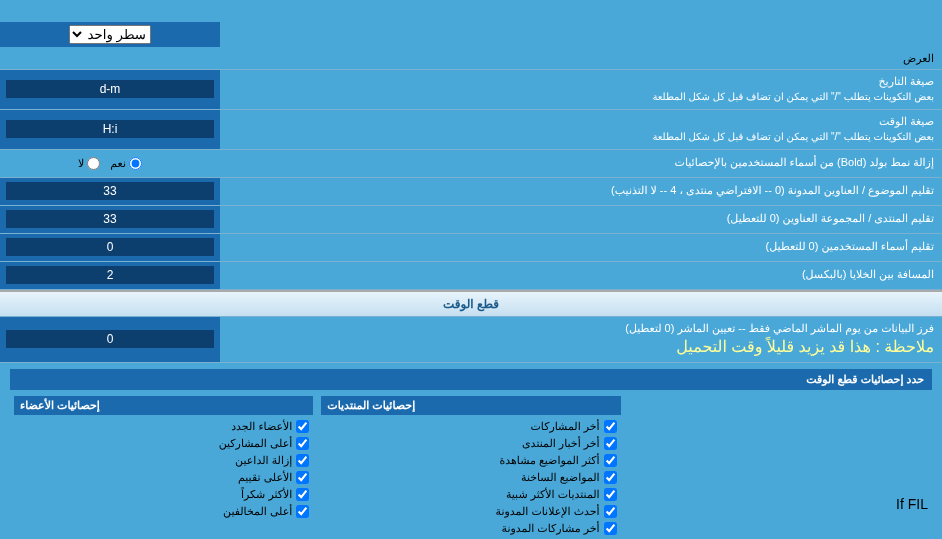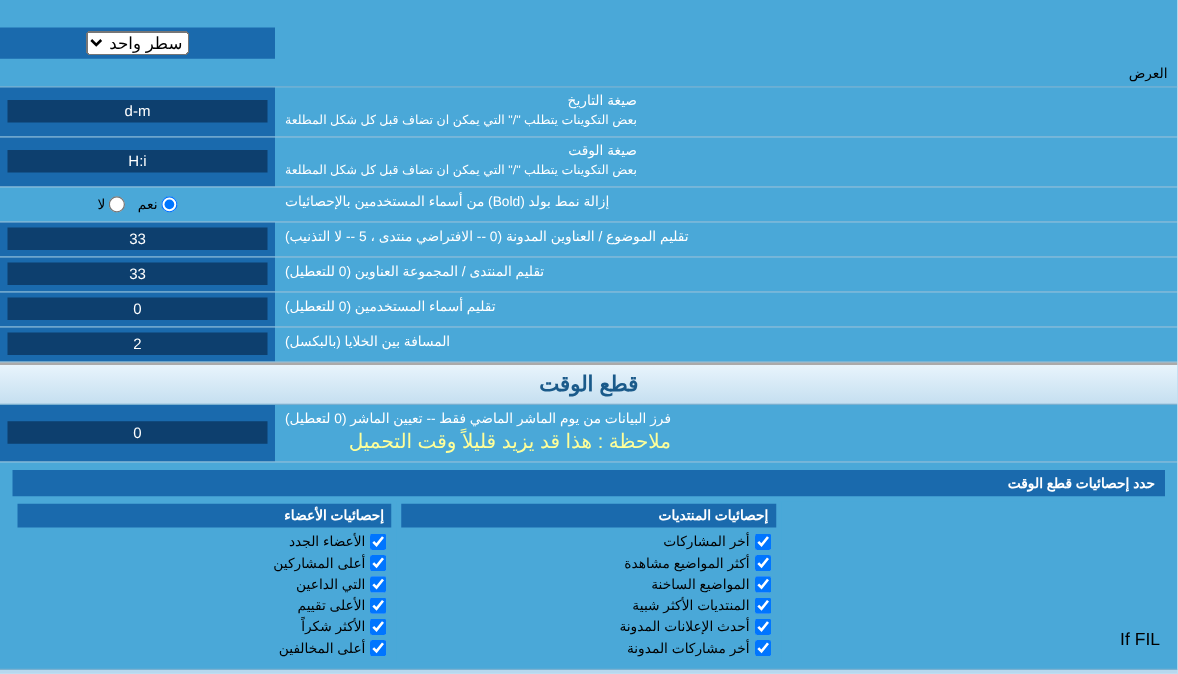--- a/index.html
+++ b/index.html
@@ -24,21 +24,21 @@
       border-bottom: 1px solid #7ab0d0;
       min-height: 28px;
     }
 
     .label-cell {
       background: #4aa8d8;
       color: #fff;
       padding: 4px 8px;
       display: flex;
       align-items: center;
-      justify-content: flex-end;
+      justify-content: flex-start;
       text-align: right;
       flex: 1;
       font-size: 11px;
       line-height: 1.4;
     }
 
     .input-cell {
       background: #1a6aad;
       display: flex;
       align-items: center;
@@ -76,21 +76,21 @@
       align-items: flex-end;
       gap: 3px;
     }
 
     .section-header {
       background: linear-gradient(to bottom, #e8f4fc, #c5dff0);
       color: #1a5a8a;
       text-align: center;
       padding: 5px;
       font-weight: bold;
-      font-size: 17px;
+      font-size: 12px;
       border-bottom: 1px solid #7ab0d0;
       border-top: 2px solid #aaa;
     }
 
     .checkboxes-section {
       background: #4aa8d8;
       padding: 6px 10px;
       border-bottom: 1px solid #7ab0d0;
     }
 
@@ -110,21 +110,21 @@
 
     .checkbox-col {
       flex: 1;
       background: #4aa8d8;
       padding: 2px 4px;
     }
 
     .checkbox-col-header {
       background: #1a6aad;
       color: #fff;
-      text-align: right;
+      text-align: left;
       font-weight: bold;
       font-size: 11px;
       padding: 3px 6px;
       margin-bottom: 3px;
     }
 
     .checkbox-item {
       display: flex;
       align-items: center;
       gap: 4px;
@@ -220,21 +220,21 @@
         <input type="radio" name="bold" checked="" style=""> نعم
       </label>
       <label>
         <input type="radio" name="bold" style=""> لا
       </label>
     </div>
   </div>
 
   <div class="row">
     <div class="label-cell">
-      <span>تقليم الموضوع / العناوين المدونة (0 -- الافتراضي منتدى ، 5 -- لا التذنيب)</span>
+      <span>تقليم الموضوع / العناوين المدونة (0 -- الافتراضي منتدى ، 4 -- لا التذنيب)</span>
     </div>
     <div class="input-cell">
       <input type="text" value="33" style="">
     </div>
   </div>
 
   <div class="row">
     <div class="label-cell">
       <span>تقليم المنتدى / المجموعة العناوين (0 للتعطيل)</span>
     </div>
@@ -282,20 +282,24 @@
       </div>
 
       <div class="checkbox-col">
         <div class="checkbox-col-header">إحصائيات المنتديات</div>
         <div class="checkbox-item">
           <input type="checkbox" checked="" style="">
           <span>أخر المشاركات</span>
         </div>
         <div class="checkbox-item">
           <input type="checkbox" checked="" style="">
+          <span>أخر أخبار المنتدى</span>
+        </div>
+        <div class="checkbox-item">
+          <input type="checkbox" checked="" style="">
           <span>أكثر المواضيع مشاهدة</span>
         </div>
         <div class="checkbox-item">
           <input type="checkbox" checked="" style="">
           <span>المواضيع الساخنة</span>
         </div>
         <div class="checkbox-item">
           <input type="checkbox" checked="" style="">
           <span>المنتديات الأكثر شبية</span>
         </div>
@@ -314,21 +318,21 @@
         <div class="checkbox-item">
           <input type="checkbox" checked="" style="">
           <span>الأعضاء الجدد</span>
         </div>
         <div class="checkbox-item">
           <input type="checkbox" checked="" style="">
           <span>أعلى المشاركين</span>
         </div>
         <div class="checkbox-item">
           <input type="checkbox" checked="" style="">
-          <span>التي الداعين</span>
+          <span>إزالة الداعين</span>
         </div>
         <div class="checkbox-item">
           <input type="checkbox" checked="" style="">
           <span>الأعلى تقييم</span>
         </div>
         <div class="checkbox-item">
           <input type="checkbox" checked="" style="">
           <span>الأكثر شكراً</span>
         </div>
         <div class="checkbox-item">

